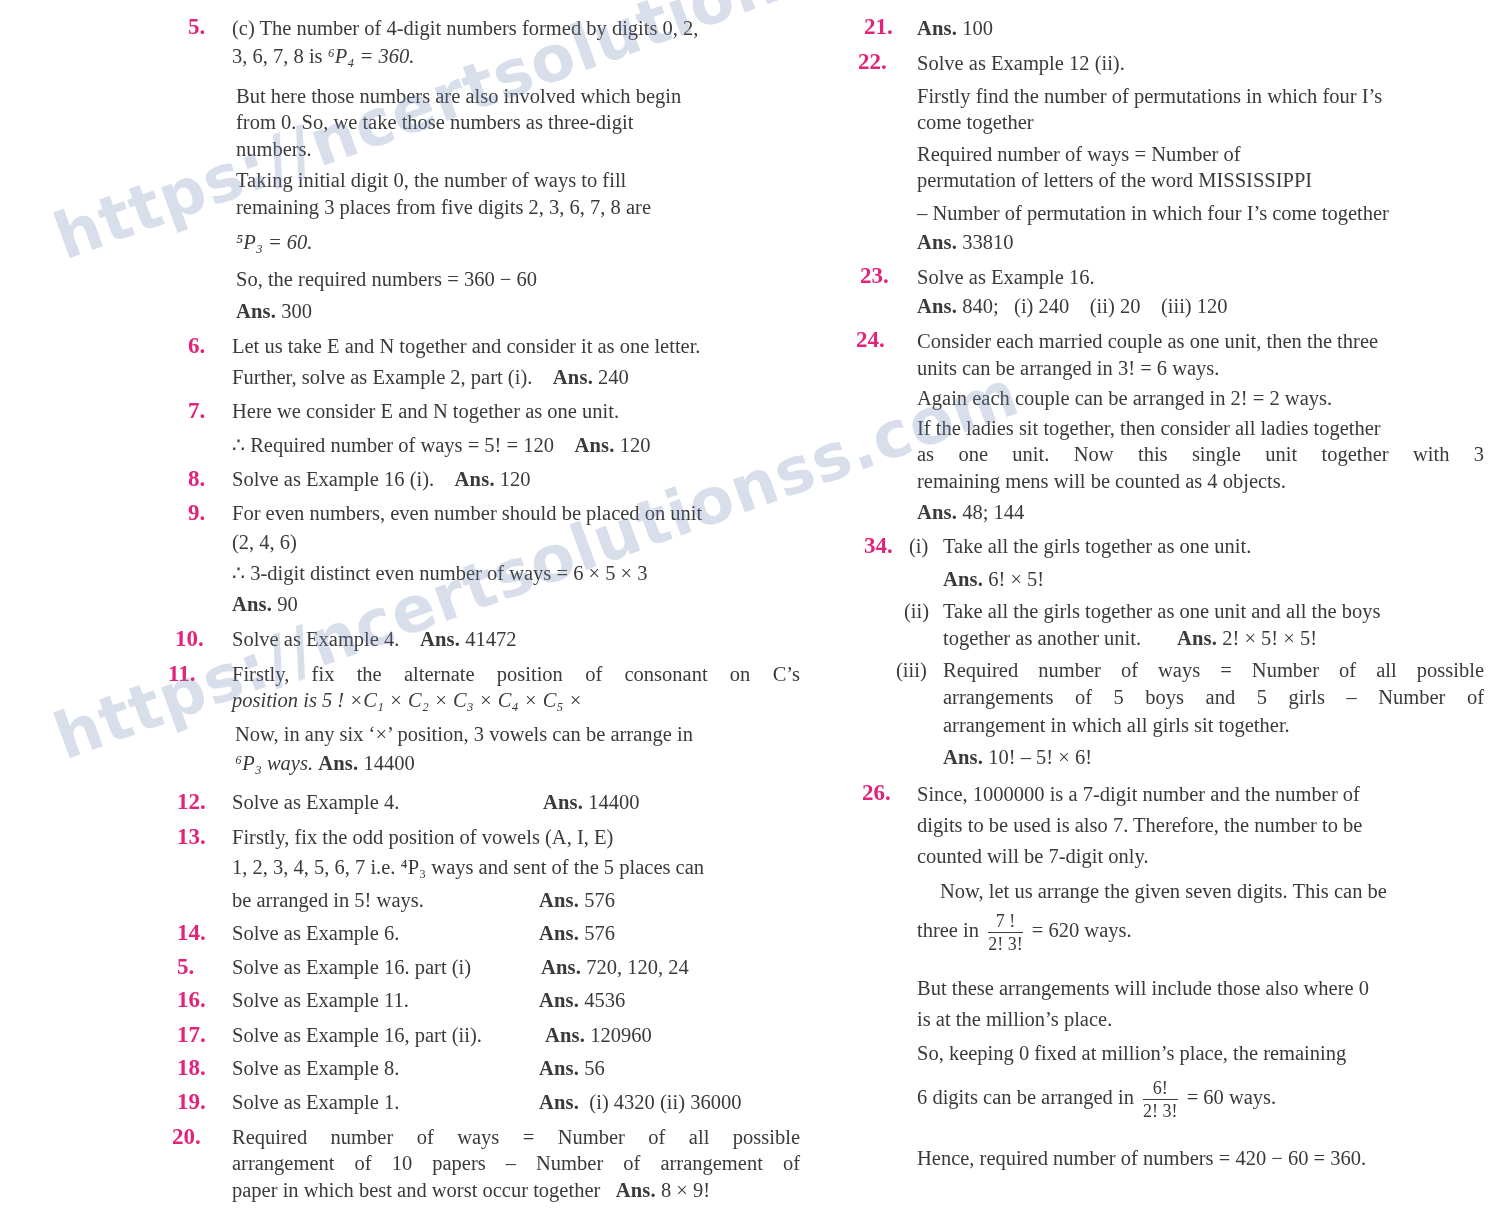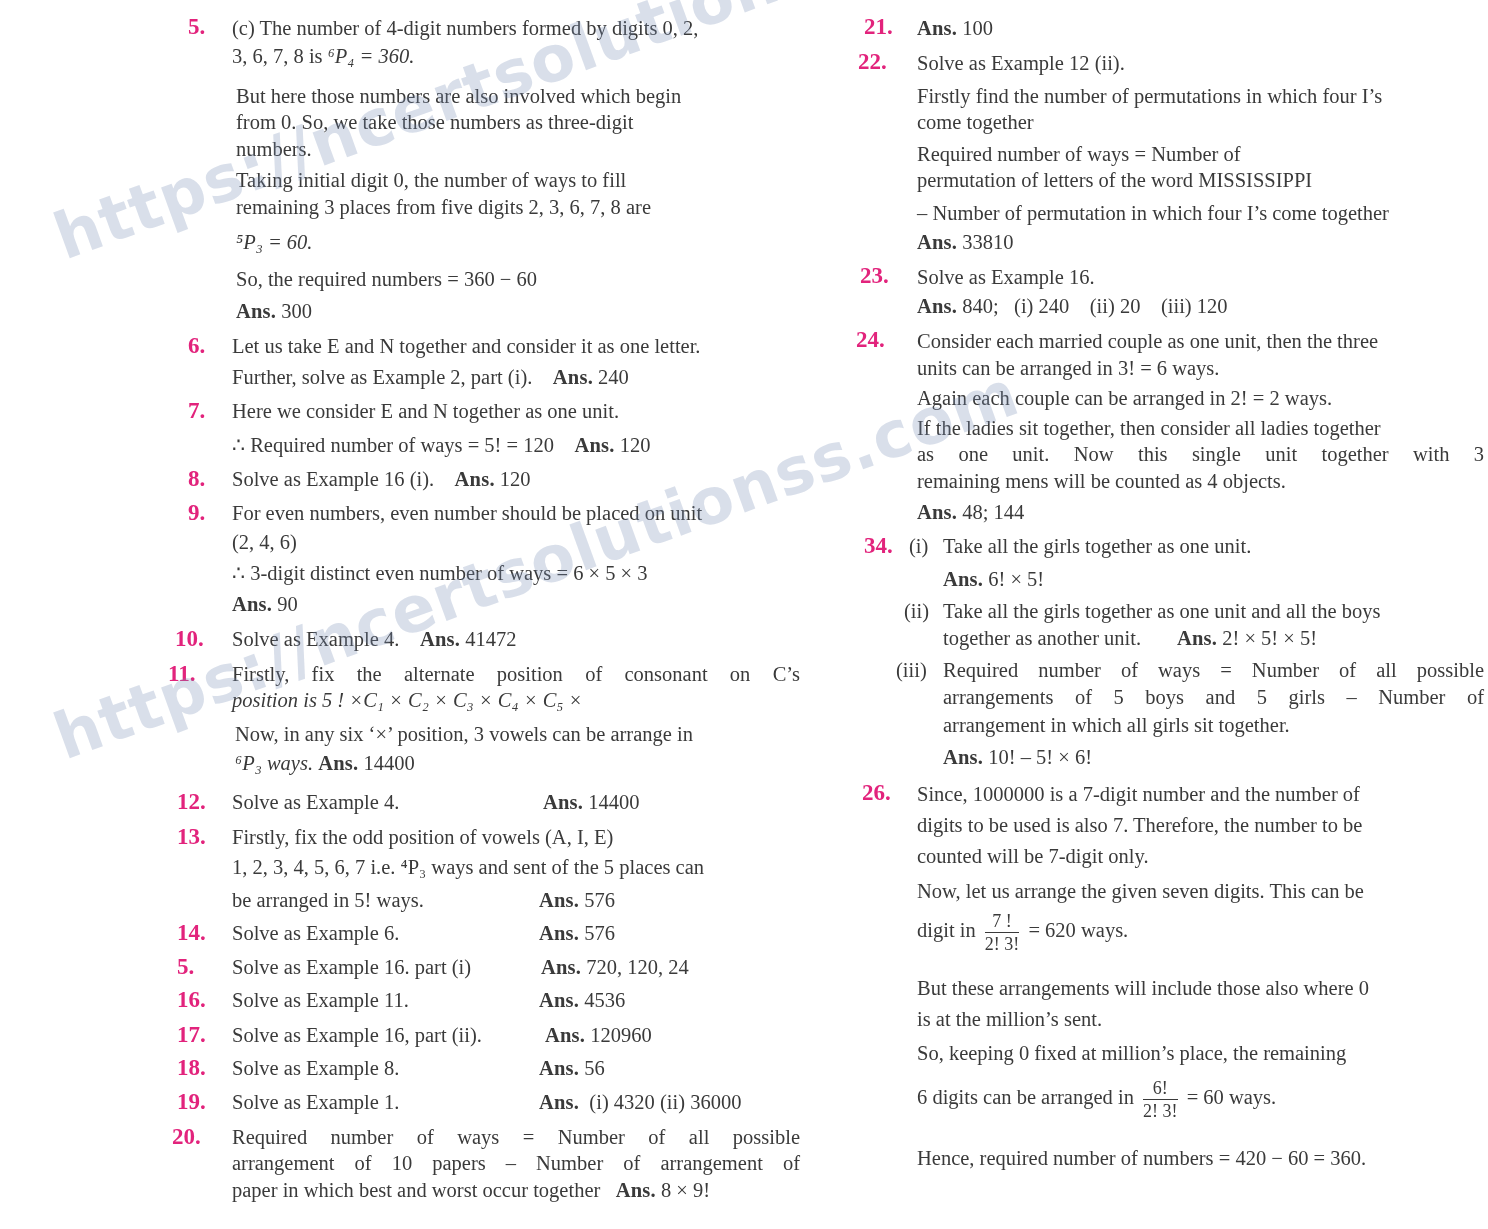--- a/index.html
+++ b/index.html
@@ -149,28 +149,28 @@
     <span class="ln" style="left:896px;top:657px">(iii)</span>
     <span class="ln justify" style="left:943px;top:657px;width:541px">Required number of ways = Number of all possible</span>
     <span class="ln justify" style="left:943px;top:684px;width:541px">arrangements of 5 boys and 5 girls – Number of</span>
     <span class="ln" style="left:943px;top:712px">arrangement in which all girls sit together.</span>
     <span class="ln" style="left:943px;top:744px"><span class="ans">Ans.</span> <span>10! – 5! × 6!</span></span>
 
     <span class="num" style="left:862px;top:780px">26.</span>
     <span class="ln" style="left:917px;top:781px">Since, 1000000 is a 7-digit number and the number of</span>
     <span class="ln" style="left:917px;top:812px">digits to be used is also 7. Therefore, the number to be</span>
     <span class="ln" style="left:917px;top:843px">counted will be 7-digit only.</span>
-    <span class="ln" style="left:917px;top:878px">Now, let us arrange the given seven digits. This can be</span>
+    <span class="ln" style="left:940px;top:878px">Now, let us arrange the given seven digits. This can be</span>
     <span class="ln" style="left:917px;top:908px;line-height:44px">
-      <span>digit in</span>
+      <span>three in</span>
       <span class="frac"><span class="n">7 !</span><span class="d">2! 3!</span></span>
       <span>= 620 ways.</span>
     </span>
     <span class="ln" style="left:917px;top:975px">But these arrangements will include those also where 0</span>
-    <span class="ln" style="left:917px;top:1006px">is at the million’s sent.</span>
+    <span class="ln" style="left:917px;top:1006px">is at the million’s place.</span>
     <span class="ln" style="left:917px;top:1040px">So, keeping 0 fixed at million’s place, the remaining</span>
     <span class="ln" style="left:917px;top:1075px;line-height:44px">
       <span>6 digits can be arranged in</span>
       <span class="frac"><span class="n">6!</span><span class="d">2! 3!</span></span>
       <span>= 60 ways.</span>
     </span>
     <span class="ln" style="left:917px;top:1145px">Hence, required number of numbers = 420 − 60 = 360.</span>
   </div>
 
   <span class="wm" style="left:70px;top:200px;transform:rotate(-20deg)">https://ncertsolutionss.com</span>

